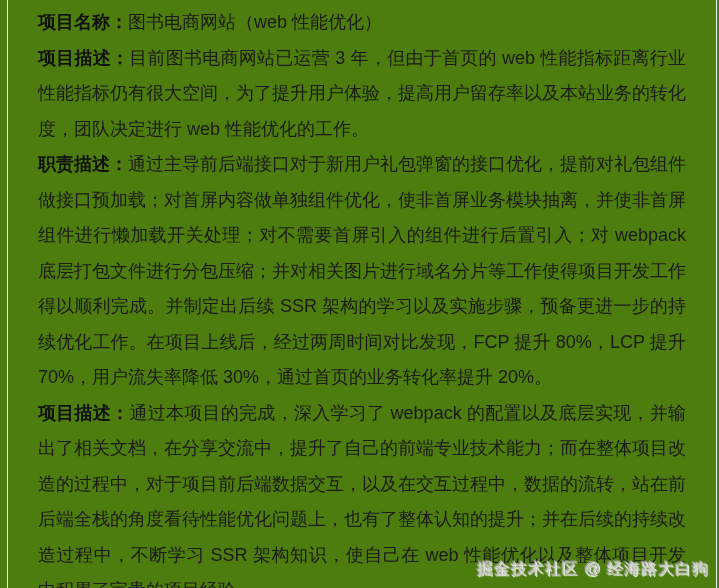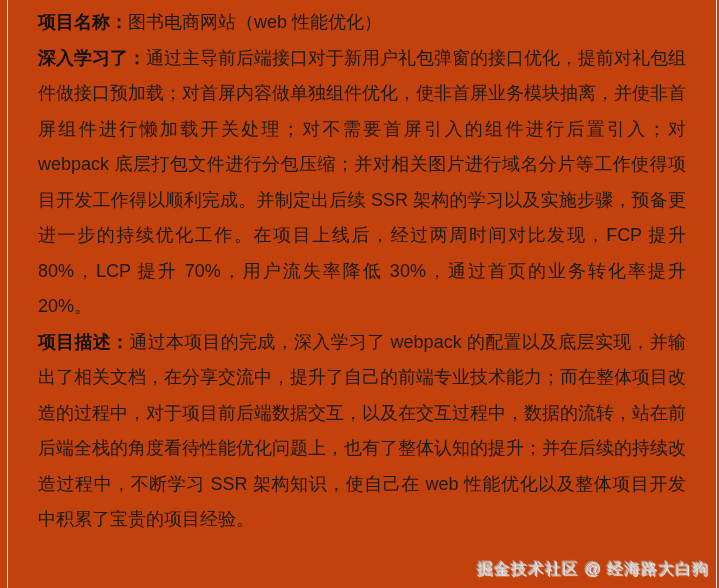--- a/index.html
+++ b/index.html
@@ -4,21 +4,21 @@
 <style>
   html, body {
     margin: 0;
     padding: 0;
     background: #ffffff;
   }
   .page {
     position: relative;
     width: 719px;
     height: 588px;
-    background: #c2410c;
+    background: #4d7c0f;
     overflow: hidden;
     box-sizing: border-box;
   }
   
   .page::before, .page::after {
     content: "";
     position: absolute;
     top: 0;
     bottom: 0;
     width: 1px;
@@ -61,21 +61,22 @@
 </style>
 </head>
 <body>
 
 <div class="page">
   <div class="content">
 
     <p class="para"><span class="field-label">项目名称：</span><span>图书电商网站（web 性能优化）</span></p>
 
 
+    <p class="para"><span class="field-label">项目描述：</span><span>目前图书电商网站已运营 3 年，但由于首页的 web 性能指标距离行业性能指标仍有很大空间，为了提升用户体验，提高用户留存率以及本站业务的转化度，团队决定进行 web 性能优化的工作。</span></p>
 
-    <p class="para"><span class="field-label">深入学习了：</span><span>通过主导前后端接口对于新用户礼包弹窗的接口优化，提前对礼包组件做接口预加载；对首屏内容做单独组件优化，使非首屏业务模块抽离，并使非首屏组件进行懒加载开关处理；对不需要首屏引入的组件进行后置引入；对 webpack 底层打包文件进行分包压缩；并对相关图片进行域名分片等工作使得项目开发工作得以顺利完成。并制定出后续 SSR 架构的学习以及实施步骤，预备更进一步的持续优化工作。在项目上线后，经过两周时间对比发现，FCP 提升 80%，LCP 提升 70%，用户流失率降低 30%，通过首页的业务转化率提升 20%。</span></p>
+    <p class="para"><span class="field-label">职责描述：</span><span>通过主导前后端接口对于新用户礼包弹窗的接口优化，提前对礼包组件做接口预加载；对首屏内容做单独组件优化，使非首屏业务模块抽离，并使非首屏组件进行懒加载开关处理；对不需要首屏引入的组件进行后置引入；对 webpack 底层打包文件进行分包压缩；并对相关图片进行域名分片等工作使得项目开发工作得以顺利完成。并制定出后续 SSR 架构的学习以及实施步骤，预备更进一步的持续优化工作。在项目上线后，经过两周时间对比发现，FCP 提升 80%，LCP 提升 70%，用户流失率降低 30%，通过首页的业务转化率提升 20%。</span></p>
 
     <p class="para"><span class="field-label">项目描述：</span><span>通过本项目的完成，深入学习了 webpack 的配置以及底层实现，并输出了相关文档，在分享交流中，提升了自己的前端专业技术能力；而在整体项目改造的过程中，对于项目前后端数据交互，以及在交互过程中，数据的流转，站在前后端全栈的角度看待性能优化问题上，也有了整体认知的提升；并在后续的持续改造过程中，不断学习 SSR 架构知识，使自己在 web 性能优化以及整体项目开发中积累了宝贵的项目经验。</span></p>
 
   </div>
 
   <div class="watermark">掘金技术社区 @ 经海路大白狗</div>
 </div>
 
 </body></html>

